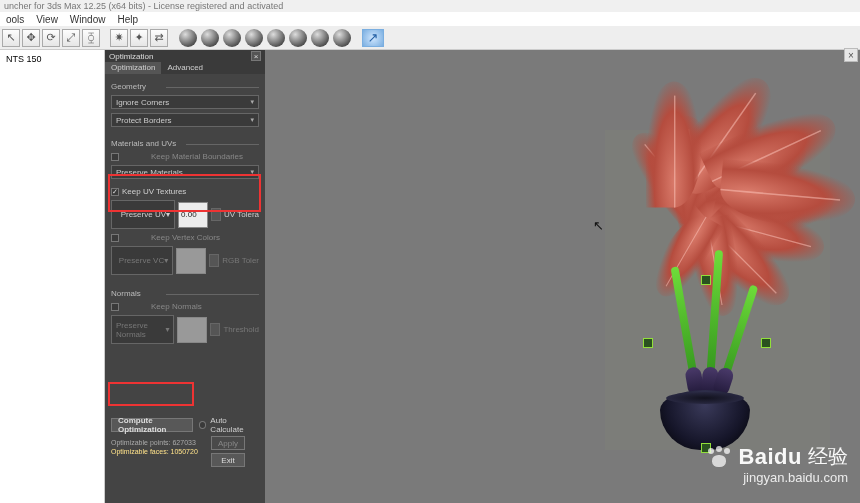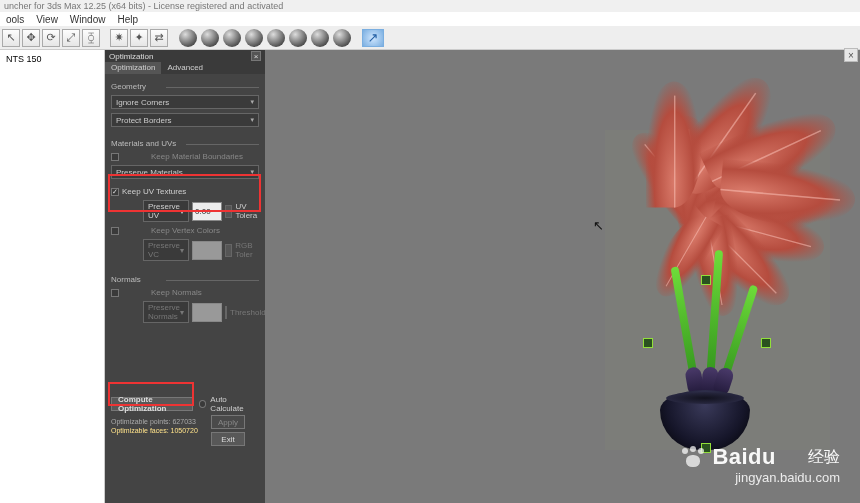--- a/index.html
+++ b/index.html
@@ -32,22 +32,22 @@
 
   .dropdown { height:14px; background:#3a3a3a; border:1px solid #666; display:flex; align-items:center; justify-content:space-between; padding:0 4px; margin-top:4px; font-size:8px; color:#ccc; }
   .dropdown .arw { font-size:7px; color:#aaa; }
 
   .check-row { display:flex; align-items:center; gap:3px; margin-top:4px; }
   .check-row .box { width:8px; height:8px; border:1px solid #777; background:#3a3a3a; }
   .check-row .box.checked { background:#3a3a3a; color:#ddd; font-size:7px; line-height:6px; text-align:center; }
   .check-row .dim { color:#888;padding-left:29px; }
 
   .num-row { display:flex; align-items:center; gap:3px; margin-top:4px; }
-  .num-row .combo { flex:1; height:22px; background:#3a3a3a; border:1px solid #666; display:flex; align-items:center; justify-content:flex-end; padding:0 4px; font-size:8px;margin-left:32px; }
-  .num-row .numf { width:30px; height:19px; background:#ececec; border:1px solid #888; color:#222; font-size:8px; padding:0 2px; }
+  .num-row .combo { flex:1; height:29px; background:#3a3a3a; border:1px solid #666; display:flex; align-items:center; justify-content:flex-end; padding:0 4px; font-size:8px; }
+  .num-row .numf { width:30px; height:26px; background:#ececec; border:1px solid #888; color:#222; font-size:8px; padding:0 2px; }
   .num-row .spin { width:10px; height:13px; background:#555; border:1px solid #666; }
   .num-row .lbl { font-size:8px; color:#ccc; }
   .num-row.dim .combo, .num-row.dim .lbl { color:#777; }
   .num-row.dim .numf { background:#999; }
 
   .hl-box { position:absolute; border:2px solid #e33; pointer-events:none; }
 
   .btn3d { height:14px; background:#585858; border:1px solid #777; display:flex; align-items:center; justify-content:center; font-size:8px; color:#ddd; padding:0 6px; }
   .btn3d.dim { color:#888; background:#4a4a4a; }
 
@@ -67,26 +67,26 @@
   .trunk.t3 { left:150px; transform:rotate(18deg); height:115px; }
   .trunk::after { content:""; position:absolute; bottom:0; left:-4px; width:16px; height:28px; background:linear-gradient(#4a3a6a,#201838); border-radius:8px; }
   .fronds { position:absolute; top:0; left:40px; width:220px; height:180px; }
   .frond { position:absolute; width:90px; height:40px; background: radial-gradient(ellipse at 20% 50%, #d97a6a 0%, #b54c3e 50%, rgba(181,76,62,0) 75%); border-radius: 0 50% 50% 50%; transform-origin: 10% 50%; }
   .frond::before, .frond::after { content:""; position:absolute; left:0; top:50%; width:80px; height:1px; background: rgba(255,200,190,.3); }
   .helper { position:absolute; width:10px; height:10px; background:#2a521f; border:1px solid #92e03a; }
   .selbox { position:absolute; border:1px solid #cfe26a; background:rgba(207,226,106,.03); }
 
   .cursor { position:absolute; left:328px; top:168px; font-size:13px; color:#111; z-index:20; }
 
-  .watermark { position:absolute; right:20px; bottom:18px; text-align:right; color:#fff; opacity:.95; }
+  .watermark { position:absolute; right:12px; bottom:18px; text-align:right; color:#fff; opacity:.95; }
   .watermark .row1 { display:flex; align-items:center; gap:6px; }
   .watermark .paw { width:26px; height:22px; position:relative; opacity:.75; }
   .watermark .paw span { position:absolute; background:#fff; border-radius:50%; }
   .watermark .brand { font-size:22px; font-weight:700; letter-spacing:.5px; }
-  .watermark .cn { font-size:16px; font-weight:500;margin-left:26px; }
+  .watermark .cn { font-size:20px; font-weight:500; }
   .watermark .url { font-size:13px; text-align:right; opacity:.9; }
 
   .autocalc-row{display:flex;align-items:center;gap:4px;}
 </style>
 </head>
 <body>
 
 <div class="titlebar">
   <span>uncher for 3ds Max 12.25 (x64 bits) - License registered and activated</span>
 </div>

